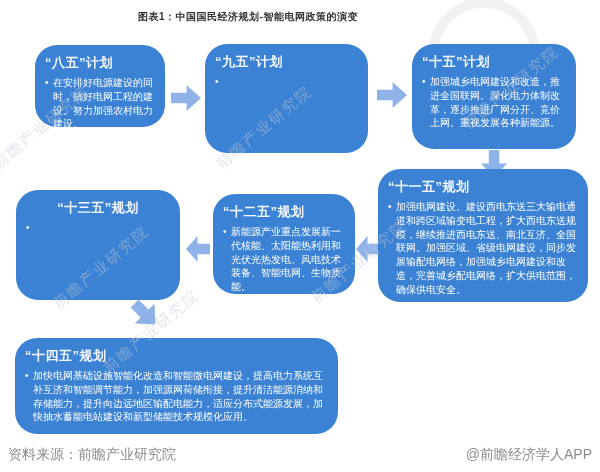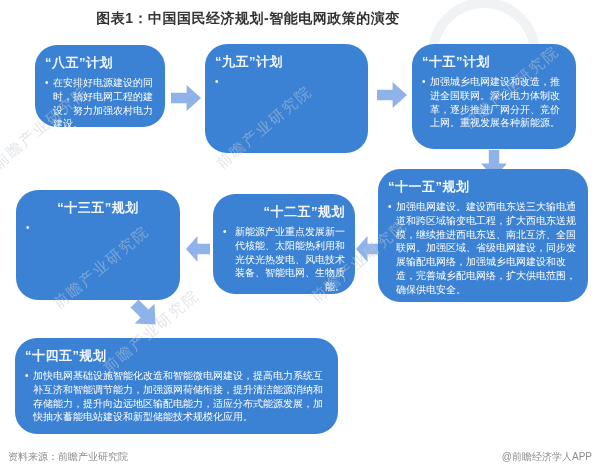--- a/index.html
+++ b/index.html
@@ -1,33 +1,33 @@
 <!DOCTYPE html>
 <html style="--box-fill: #3B82D4; --arrow-fill: #8FB3E8; --title-text: #333333; --node-text: #FFFFFF; --footer-text: #8C8C8C; --watermark-text: #C3CAD4;"><head>
 <meta charset="utf-8">
 <style>
   html,body{margin:0;padding:0;background:#ffffff;}
   body{font-family:"Liberation Sans","DejaVu Sans",sans-serif;}
   .canvas{position:relative;width:600px;height:472px;background:#ffffff;overflow:hidden;}
 
   .title{position:absolute;left:0;top:10px;width:496px;text-align:center;
-         font-size:14px;font-weight:bold;color:var(--title-text,#333);letter-spacing:.5px;}
+         font-size:10px;font-weight:bold;color:var(--title-text,#333);letter-spacing:.5px;}
 
   .node{position:absolute;background:var(--box-fill,#3B82D4);border-radius:22px;
         padding:9px 10px;box-sizing:border-box;color:var(--node-text,#fff);z-index:2;}
   .node-title{font-size:13px;font-weight:600;color:#F2F7FF;margin-bottom:4px;letter-spacing:.5px;}
   .node-body{position:relative;padding-left:8px;font-size:10px;line-height:1.38;color:var(--node-text,#fff);}
   .bullet{position:absolute;left:0;top:0;font-size:10px;}
 
   
   .n0{left:35px;  top:45px;  width:130px; height:82px;}
   .n1{left:205px; top:44px;  width:163px; height:109px;}
   .n2{left:412px; top:44px;  width:164px; height:105px;}
   .n3{left:378px; top:169px; width:210px; height:133px;}
-  .n4{left:213px; top:194px; width:142px; height:100px;text-align:right;}
+  .n4{left:213px; top:194px; width:142px; height:100px;}
   .n5{left:16px;  top:190px; width:164px; height:110px;text-align:center;}
   .n6{left:15px;  top:338px; width:323px; height:96px;}
 
   
   .arrow{position:absolute;background:var(--arrow-fill,#8FB3E8);z-index:1;}
   .arrow-right{clip-path:polygon(0 30%,52% 30%,52% 0,100% 50%,52% 100%,52% 70%,0 70%);}
   .arrow-left {clip-path:polygon(100% 30%,48% 30%,48% 0,0 50%,48% 100%,48% 70%,100% 70%);}
   .arrow-down {clip-path:polygon(30% 0,70% 0,70% 48%,100% 48%,50% 100%,0 48%,30% 48%);}
   .a1{left:171px;top:85px; width:30px;height:26px;}
   .a2{left:377px;top:82px; width:30px;height:26px;}
@@ -39,21 +39,21 @@
   
   .wm{position:absolute;font-size:15px;letter-spacing:2px;color:var(--watermark-text,#C3CAD4);
       opacity:.5;transform:rotate(-40deg);white-space:nowrap;z-index:3;pointer-events:none;}
   .w1{left:-18px;top:118px;} .w2{left:42px;top:258px;} .w3{left:205px;top:118px;}
   .w4{left:92px;top:322px;}  .w5{left:300px;top:252px;} .w6{left:452px;top:78px;}
   .ring{position:absolute;left:428px;top:-2px;width:92px;height:92px;border:10px solid var(--watermark-text,#C3CAD4);
         opacity:.25;border-radius:50%;z-index:0;}
 
   .footer{position:absolute;left:0;bottom:8px;width:600px;box-sizing:border-box;
           padding:0 8px;display:flex;justify-content:space-between;
-          font-size:10px;color:var(--footer-text,#8C8C8C);}
+          font-size:14px;color:var(--footer-text,#8C8C8C);}
 </style>
 </head>
 <body>
 
 <div class="canvas">
 
   <div class="ring"></div>
   <div class="wm w1">前瞻产业研究院</div>
   <div class="wm w2">前瞻产业研究院</div>
   <div class="wm w3">前瞻产业研究院</div>

